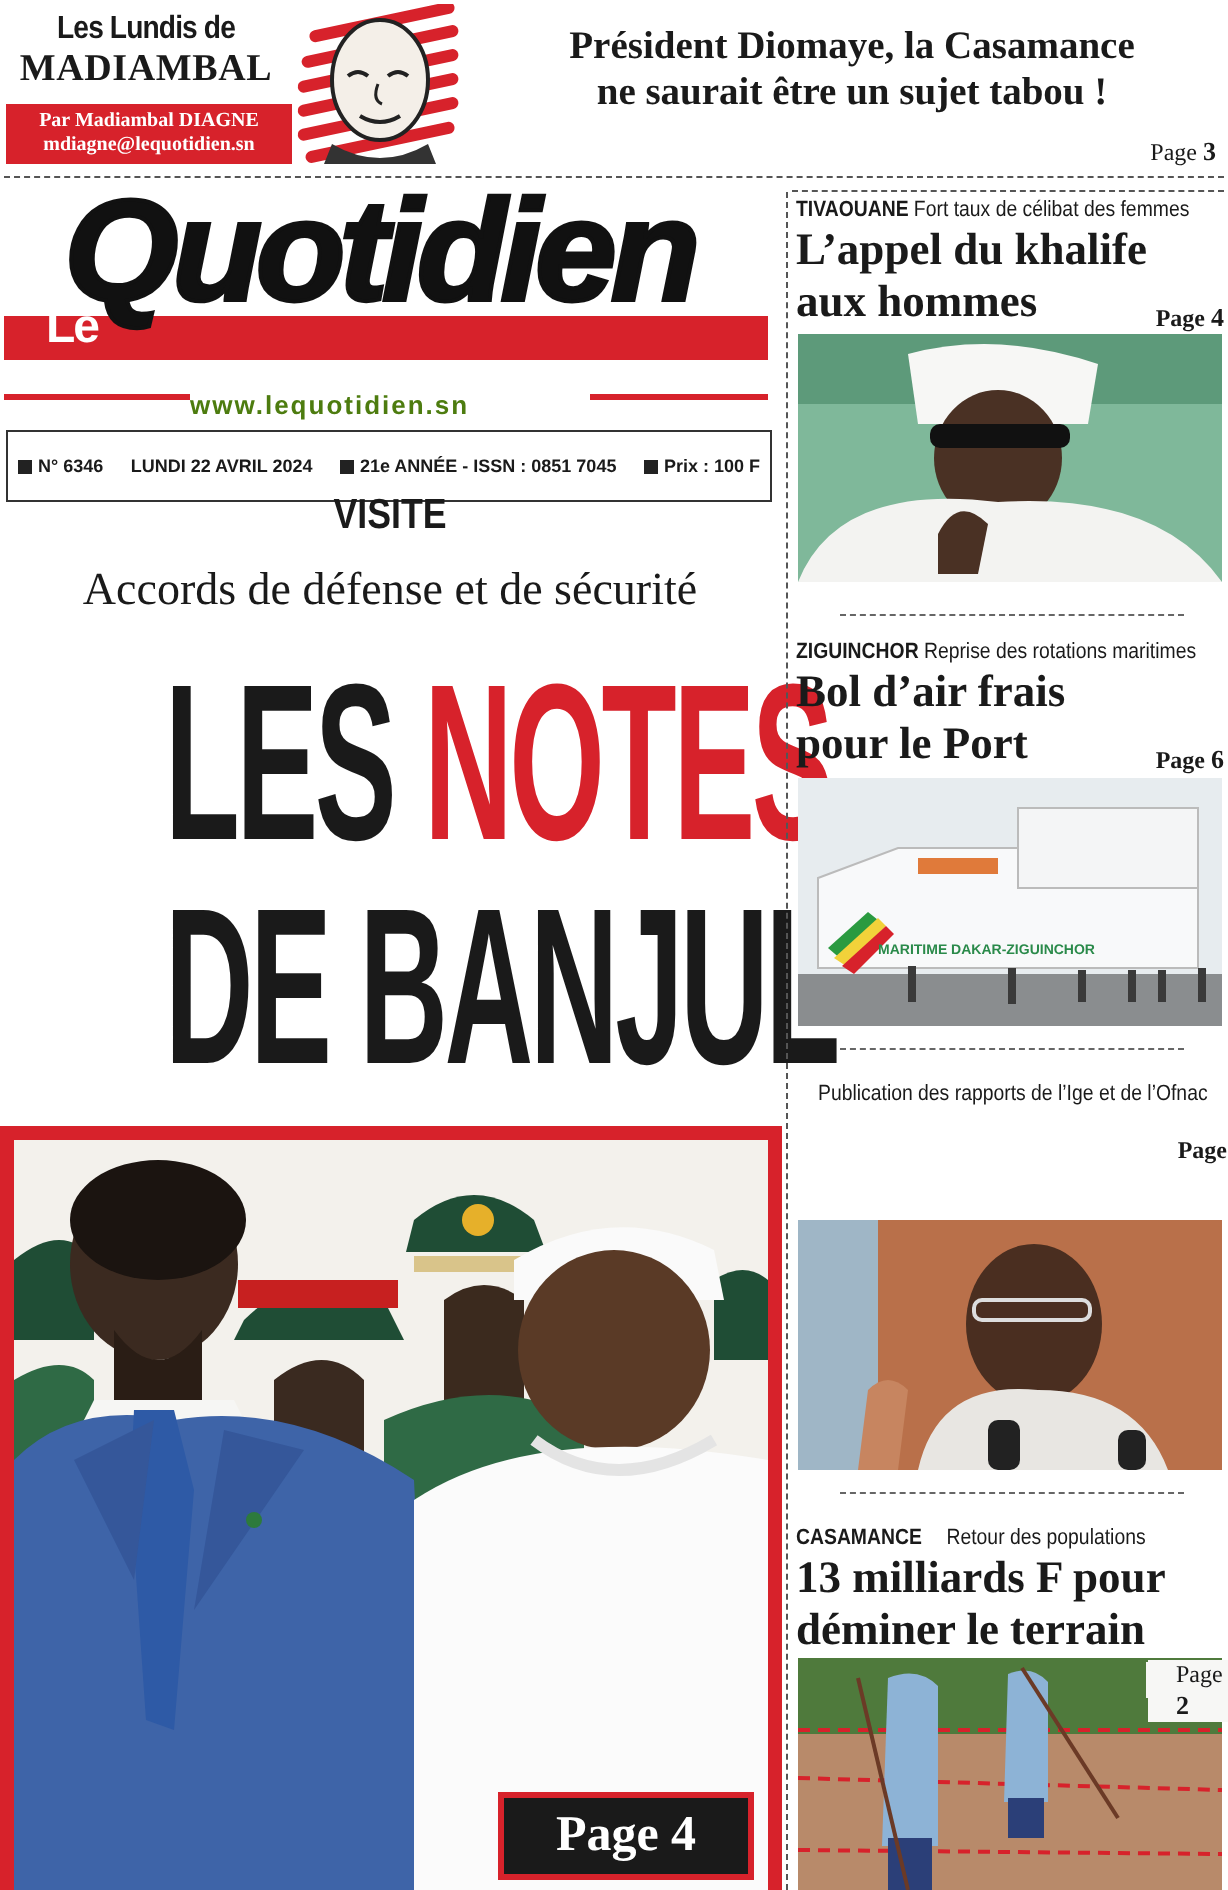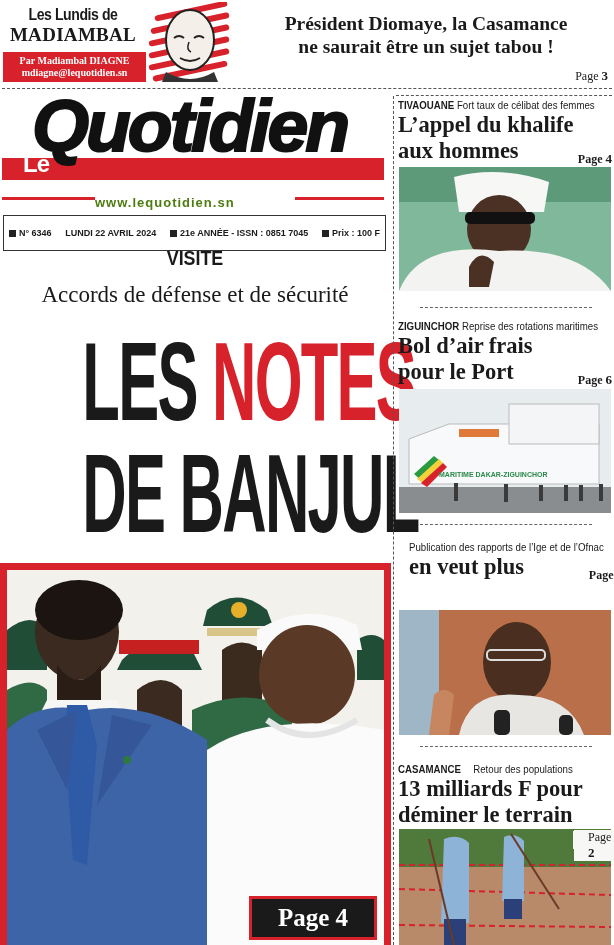--- a/index.html
+++ b/index.html
@@ -199,21 +199,21 @@
         <rect x="165" y="96" width="4" height="16"></rect>
       <rect x="180" y="96" width="4" height="16"></rect>
         <rect x="200" y="95" width="4" height="17"></rect>
     </g>
   </svg>
 </div>
 <div class="abs sep" style="top:524px;"></div>
 
 <div class="abs side" style="top:541px;margin-left:11px;">
   <div class="side-kicker"><span>Publication des rapports de l’Ige et de l’Ofnac</span></div>
-  <div class="side-title"><span>en veut plus</span><span class="side-page"><span>Page</span> <b>9</b></span></div>
+  <div class="side-title"><span class="side-page"><span>Page</span> <b>9</b></span></div>
 </div>
 <div class="abs side-photo" style="top:610px;height:125px;">
   <svg width="212" height="125" viewBox="0 0 212 125" preserveAspectRatio="none">
     <rect width="212" height="125" fill="#b9704a"></rect>
     <rect width="40" height="125" fill="#9fb6c6"></rect>
     <ellipse cx="118" cy="52" rx="34" ry="40" fill="#4a2e20"></ellipse>
     <rect x="88" y="40" width="58" height="10" rx="4" fill="none" stroke="#ddd" stroke-width="2"></rect>
     <path d="M60 125 q10 -45 60 -40 q50 0 65 40 z" fill="#e8e6e2"></path>
     <path d="M30 125 l5 -40 q10 -10 20 0 l-5 40 z" fill="#c78560"></path>
     <rect x="95" y="100" width="16" height="25" rx="5" fill="#222"></rect>

